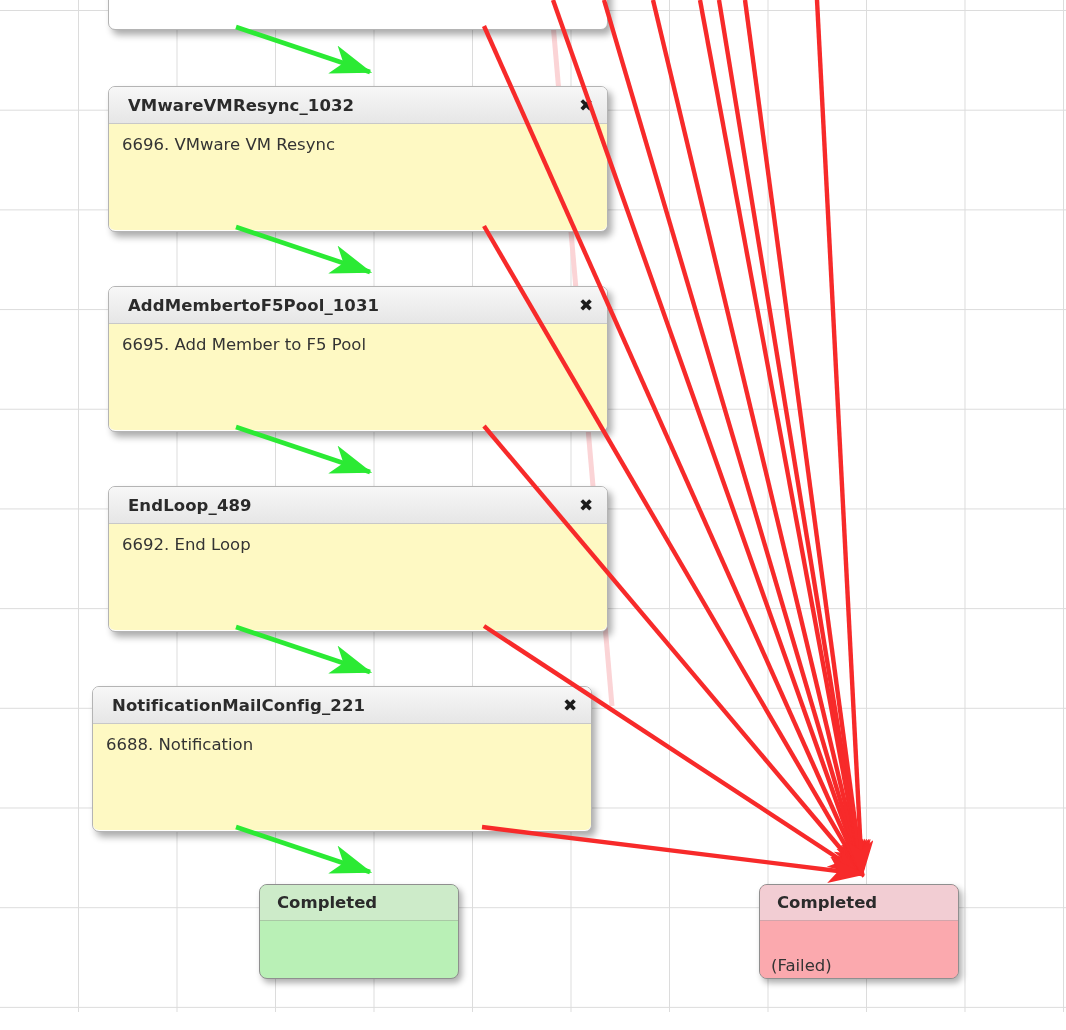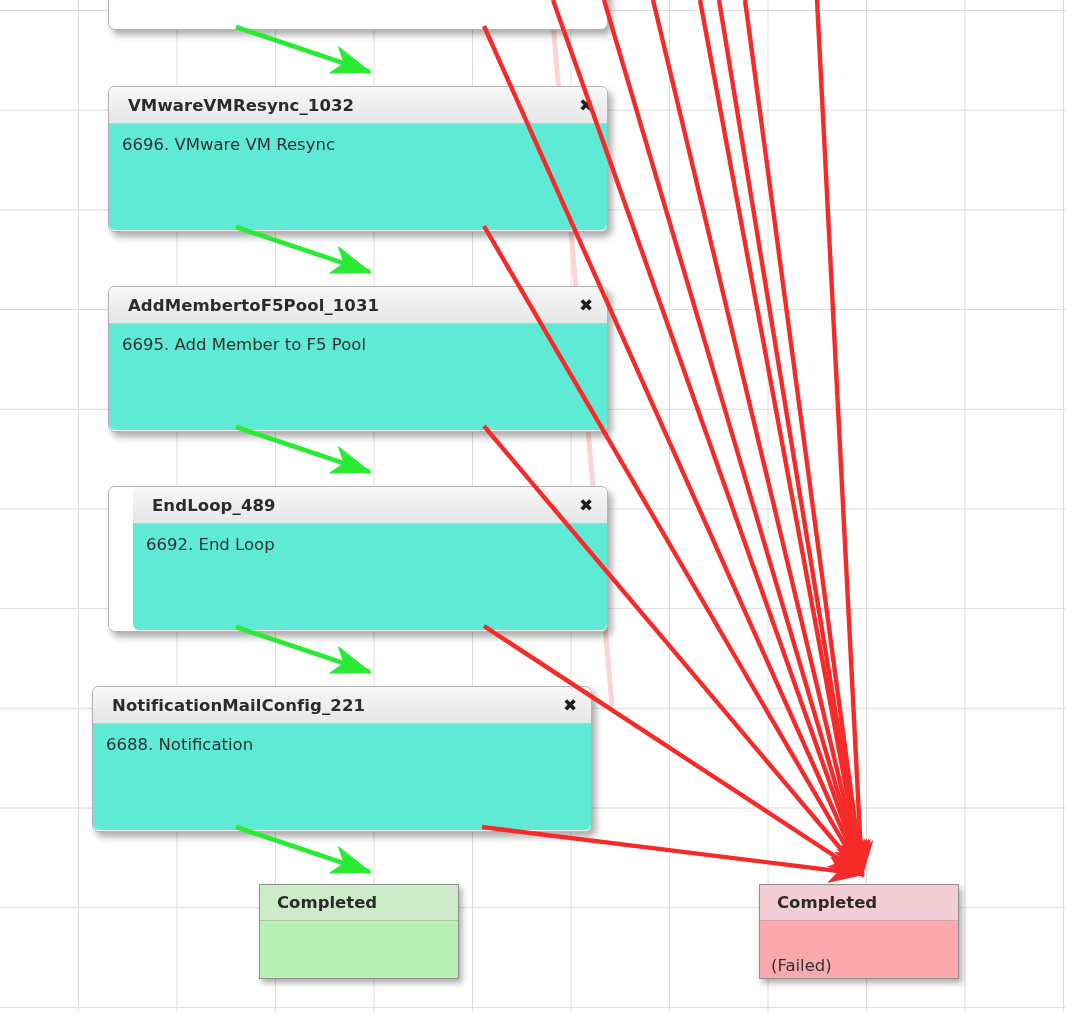--- a/index.html
+++ b/index.html
@@ -85,35 +85,35 @@
     line-height: 16px;
     text-align: center;
     color: #1c1c1c;
     cursor: pointer;
     font-family: "DejaVu Sans", sans-serif;
   }
   .node-body {
     padding: 11px 0 0 13px;
     font-size: 16.5px;
     color: #333333;
-    background: #5eead4;
+    background: #fef9c3;
     border-bottom-left-radius: 6px;
     border-bottom-right-radius: 6px;
     height: calc(100% - 38px);
     box-sizing: border-box;
   }
 
   
   .terminal {
     position: absolute;
     z-index: 8;
     box-sizing: border-box;
     width: 200px;
     height: 95px;
-    border-radius: 0;
+    border-radius: 8px;
     border: 1px solid #8f8f8f;
     box-shadow: 3px 4px 6px rgba(0,0,0,0.32);
     overflow: hidden;
   }
   .terminal-header {
     box-sizing: border-box;
     height: 36px;
     display: flex;
     align-items: center;
     font-size: 16.5px;
@@ -169,21 +169,21 @@
   </div>
 
   <div class="node" style="left:108px; top:286px;">
     <div class="node-header">
       <span class="node-title">AddMembertoF5Pool_1031</span>
       <span class="close-icon">✖</span>
     </div>
     <div class="node-body">6695. Add Member to F5 Pool</div>
   </div>
 
-  <div class="node" style="left:108px; top:486px;padding-left:24px;">
+  <div class="node" style="left:108px; top:486px;">
     <div class="node-header">
       <span class="node-title">EndLoop_489</span>
       <span class="close-icon">✖</span>
     </div>
     <div class="node-body">6692. End Loop</div>
   </div>
 
   <div class="node" style="left:92px; top:686px;">
     <div class="node-header">
       <span class="node-title">NotificationMailConfig_221</span>

